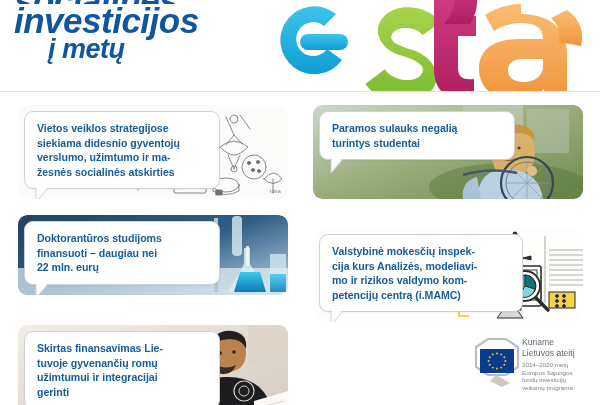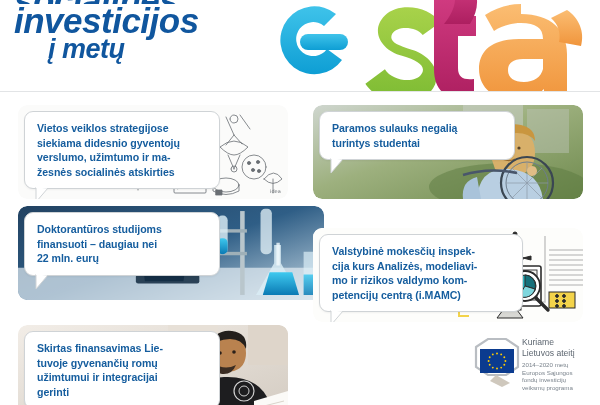--- a/index.html
+++ b/index.html
@@ -46,21 +46,21 @@
   .bubble .txt{
     color:#155d9e;font-weight:bold;font-size:10.6px;line-height:14.6px;
     letter-spacing:-0.05px;white-space:pre-line;
   }
   .tail{position:absolute;width:17px;height:15px;overflow:visible;}
   .tail svg{display:block;}
 
   
   #card1{left:18px;top:13px;width:270px;height:94px;}
   #card2{left:313px;top:13px;width:270px;height:94px;}
-  #card3{left:18px;top:114px;width:270px;height:94px;padding-left:36px;}
+  #card3{left:18px;top:123px;width:270px;height:80px;}
   #card4{left:313px;top:136px;width:270px;height:94px;}
   #card5{left:18px;top:233px;width:270px;height:94px;}
 
   #card1 .bubble{width:196px;}
   #card2 .bubble{width:196px;}
   #card3 .bubble{width:196px;}
   #card4 .bubble{width:204px;}
   #card5 .bubble{width:196px;}
 
   

